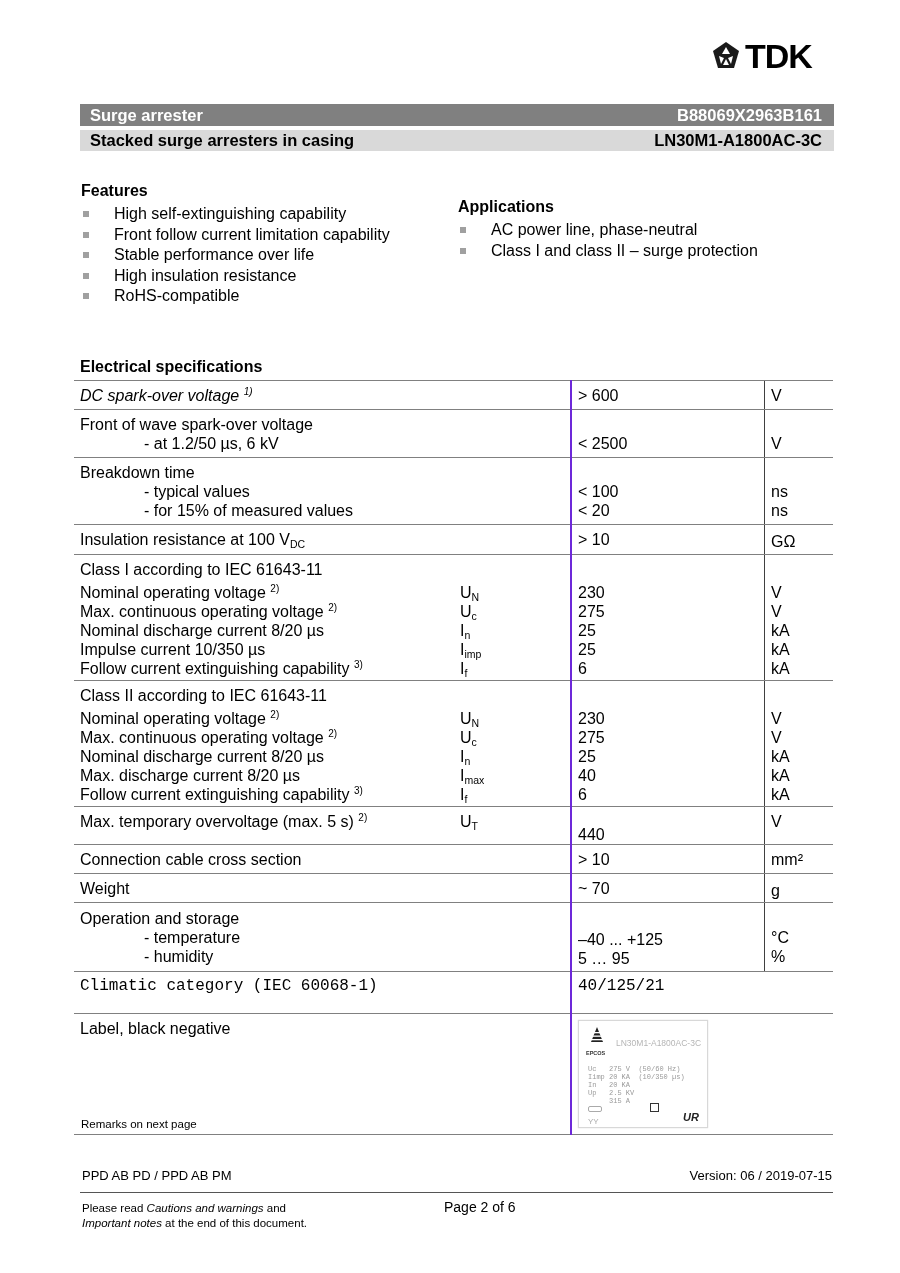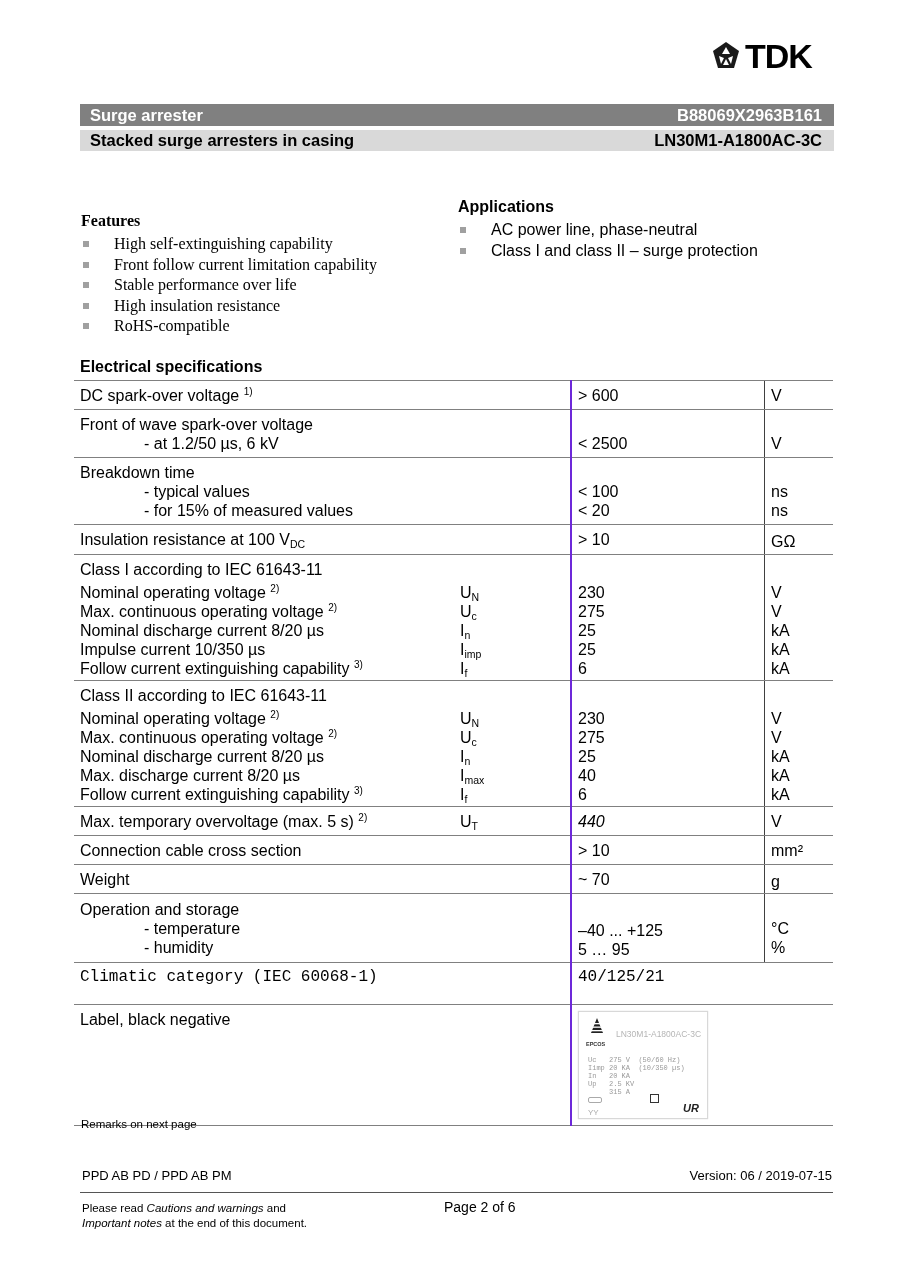--- a/index.html
+++ b/index.html
@@ -71,21 +71,21 @@
 
 <div class="abs bar1">
   <span class="bar-left">Surge arrester</span>
   <span class="bar-right">B88069X2963B161</span>
 </div>
 <div class="abs bar2">
   <span class="bar-left">Stacked surge arresters in casing</span>
   <span class="bar-right">LN30M1-A1800AC-3C</span>
 </div>
 
-<div class="abs" style="left:81px; top:212px;font-family:Liberation Serif, serif;">
+<div class="abs" style="left:81px; top:182px;">
   <div class="sec-head">Features</div>
   <ul class="bullets" style="margin-top:4px;">
     <li><span class="sq"></span><span>High self-extinguishing capability</span></li>
     <li><span class="sq"></span><span>Front follow current limitation capability</span></li>
     <li><span class="sq"></span><span>Stable performance over life</span></li>
     <li><span class="sq"></span><span>High insulation resistance</span></li>
     <li><span class="sq"></span><span>RoHS-compatible</span></li>
   </ul>
 </div>
 
@@ -96,21 +96,21 @@
     <li><span class="sq"></span><span>Class I and class II – surge protection</span></li>
   </ul>
 </div>
 
 <div class="abs spec-title">Electrical specifications</div>
 
 <table class="spec">
 
   <tbody>
       <tr style="height:29px;">
-    <td class="c-param" colspan="2" style="padding-top:5px;">
+    <td class="c-param" colspan="2" style="padding-top:5px;font-style:italic;">
       <span>DC spark-over voltage</span>
       <sup class="fn">1)</sup>
     </td>
     <td class="c-val" style="padding-top:5px;">&gt; 600</td>
     <td class="c-unit" style="padding-top:5px;">V</td>
   </tr>
 
   <tr style="height:48px;">
     <td class="c-param" colspan="2" style="padding-top:5px;">
       <span class="ln">Front of wave spark-over voltage</span>
@@ -221,21 +221,21 @@
       <span class="ln">kA</span>
     </td>
   </tr>
 
   <tr style="height:29px;">
     <td class="c-param" style="padding-top:5px;">
       <span>Max. temporary overvoltage (max. 5 s)</span>
       <sup class="fn">2)</sup>
     </td>
     <td class="c-sym" style="padding-top:5px;"><span>U</span><sub class="s">T</sub></td>
-    <td class="c-val" style="padding-top:5px;font-style:italic;">440</td>
+    <td class="c-val" style="padding-top:18px;">440</td>
     <td class="c-unit" style="padding-top:5px;">V</td>
   </tr>
 
   <tr style="height:29px;">
     <td class="c-param" colspan="2" style="padding-top:5px;">Connection cable cross section</td>
     <td class="c-val" style="padding-top:5px;">&gt; 10</td>
     <td class="c-unit" style="padding-top:5px;">mm²</td>
   </tr>
 
   <tr style="height:29px;">

